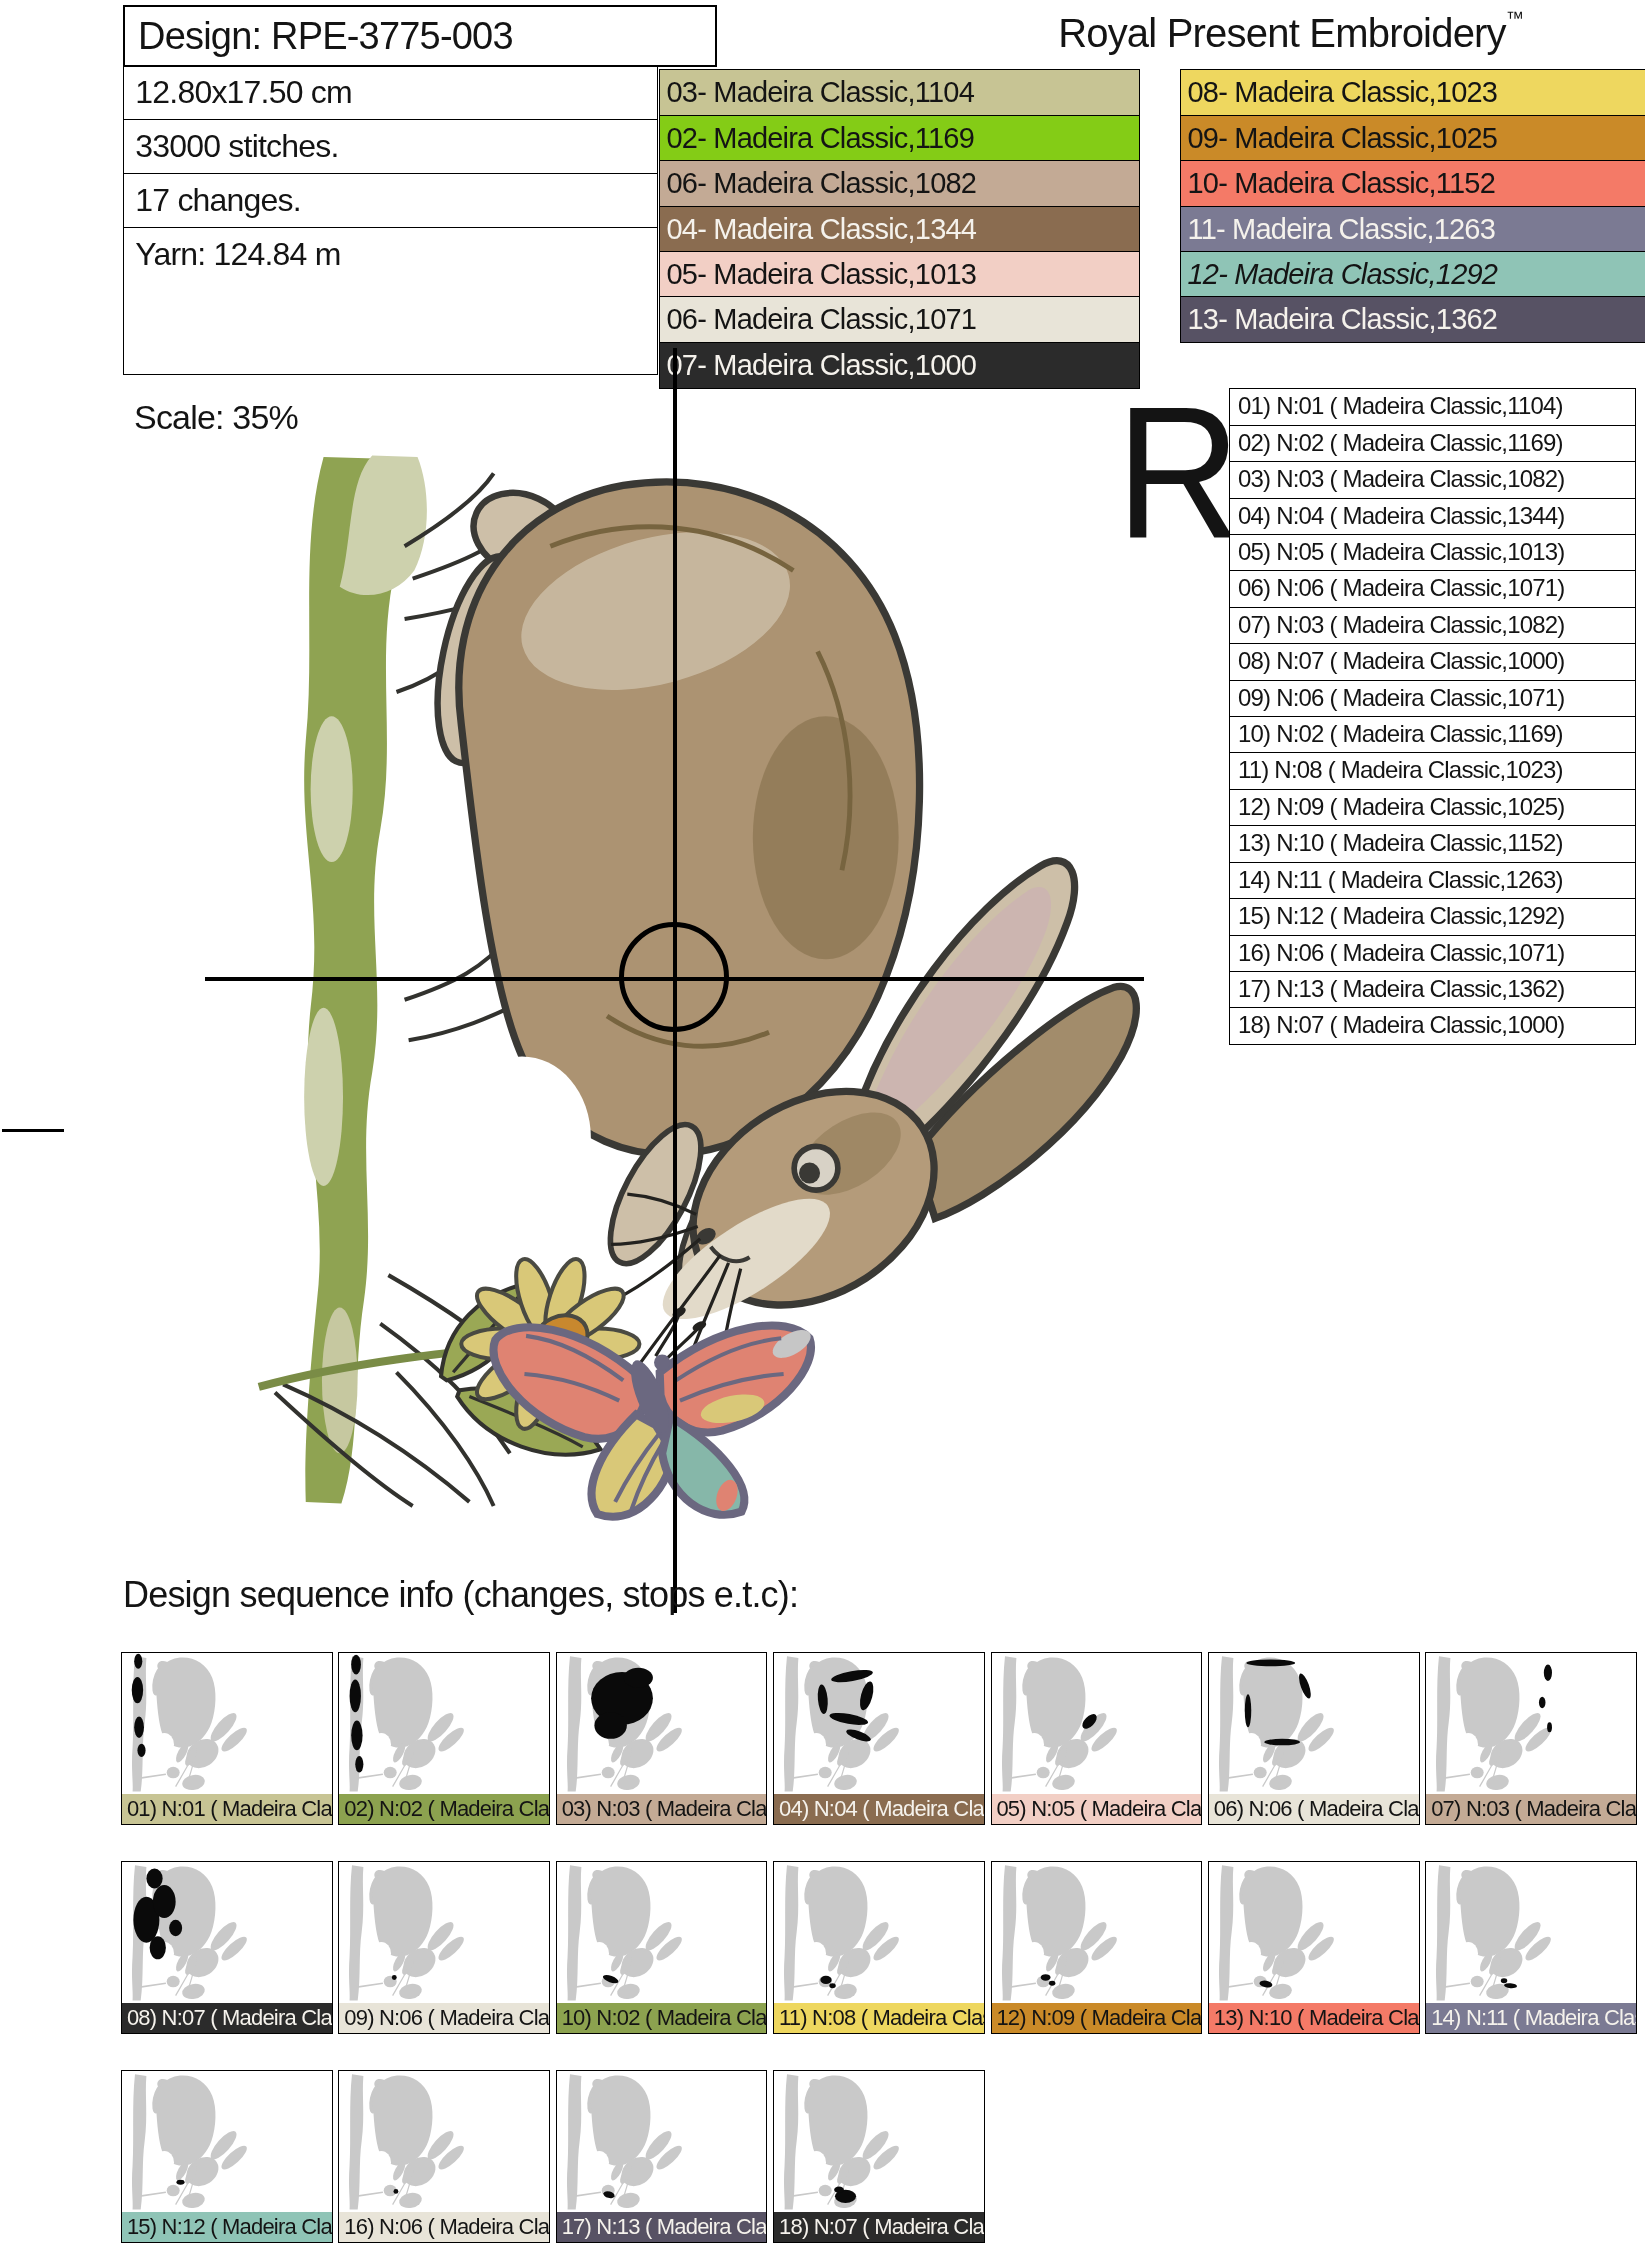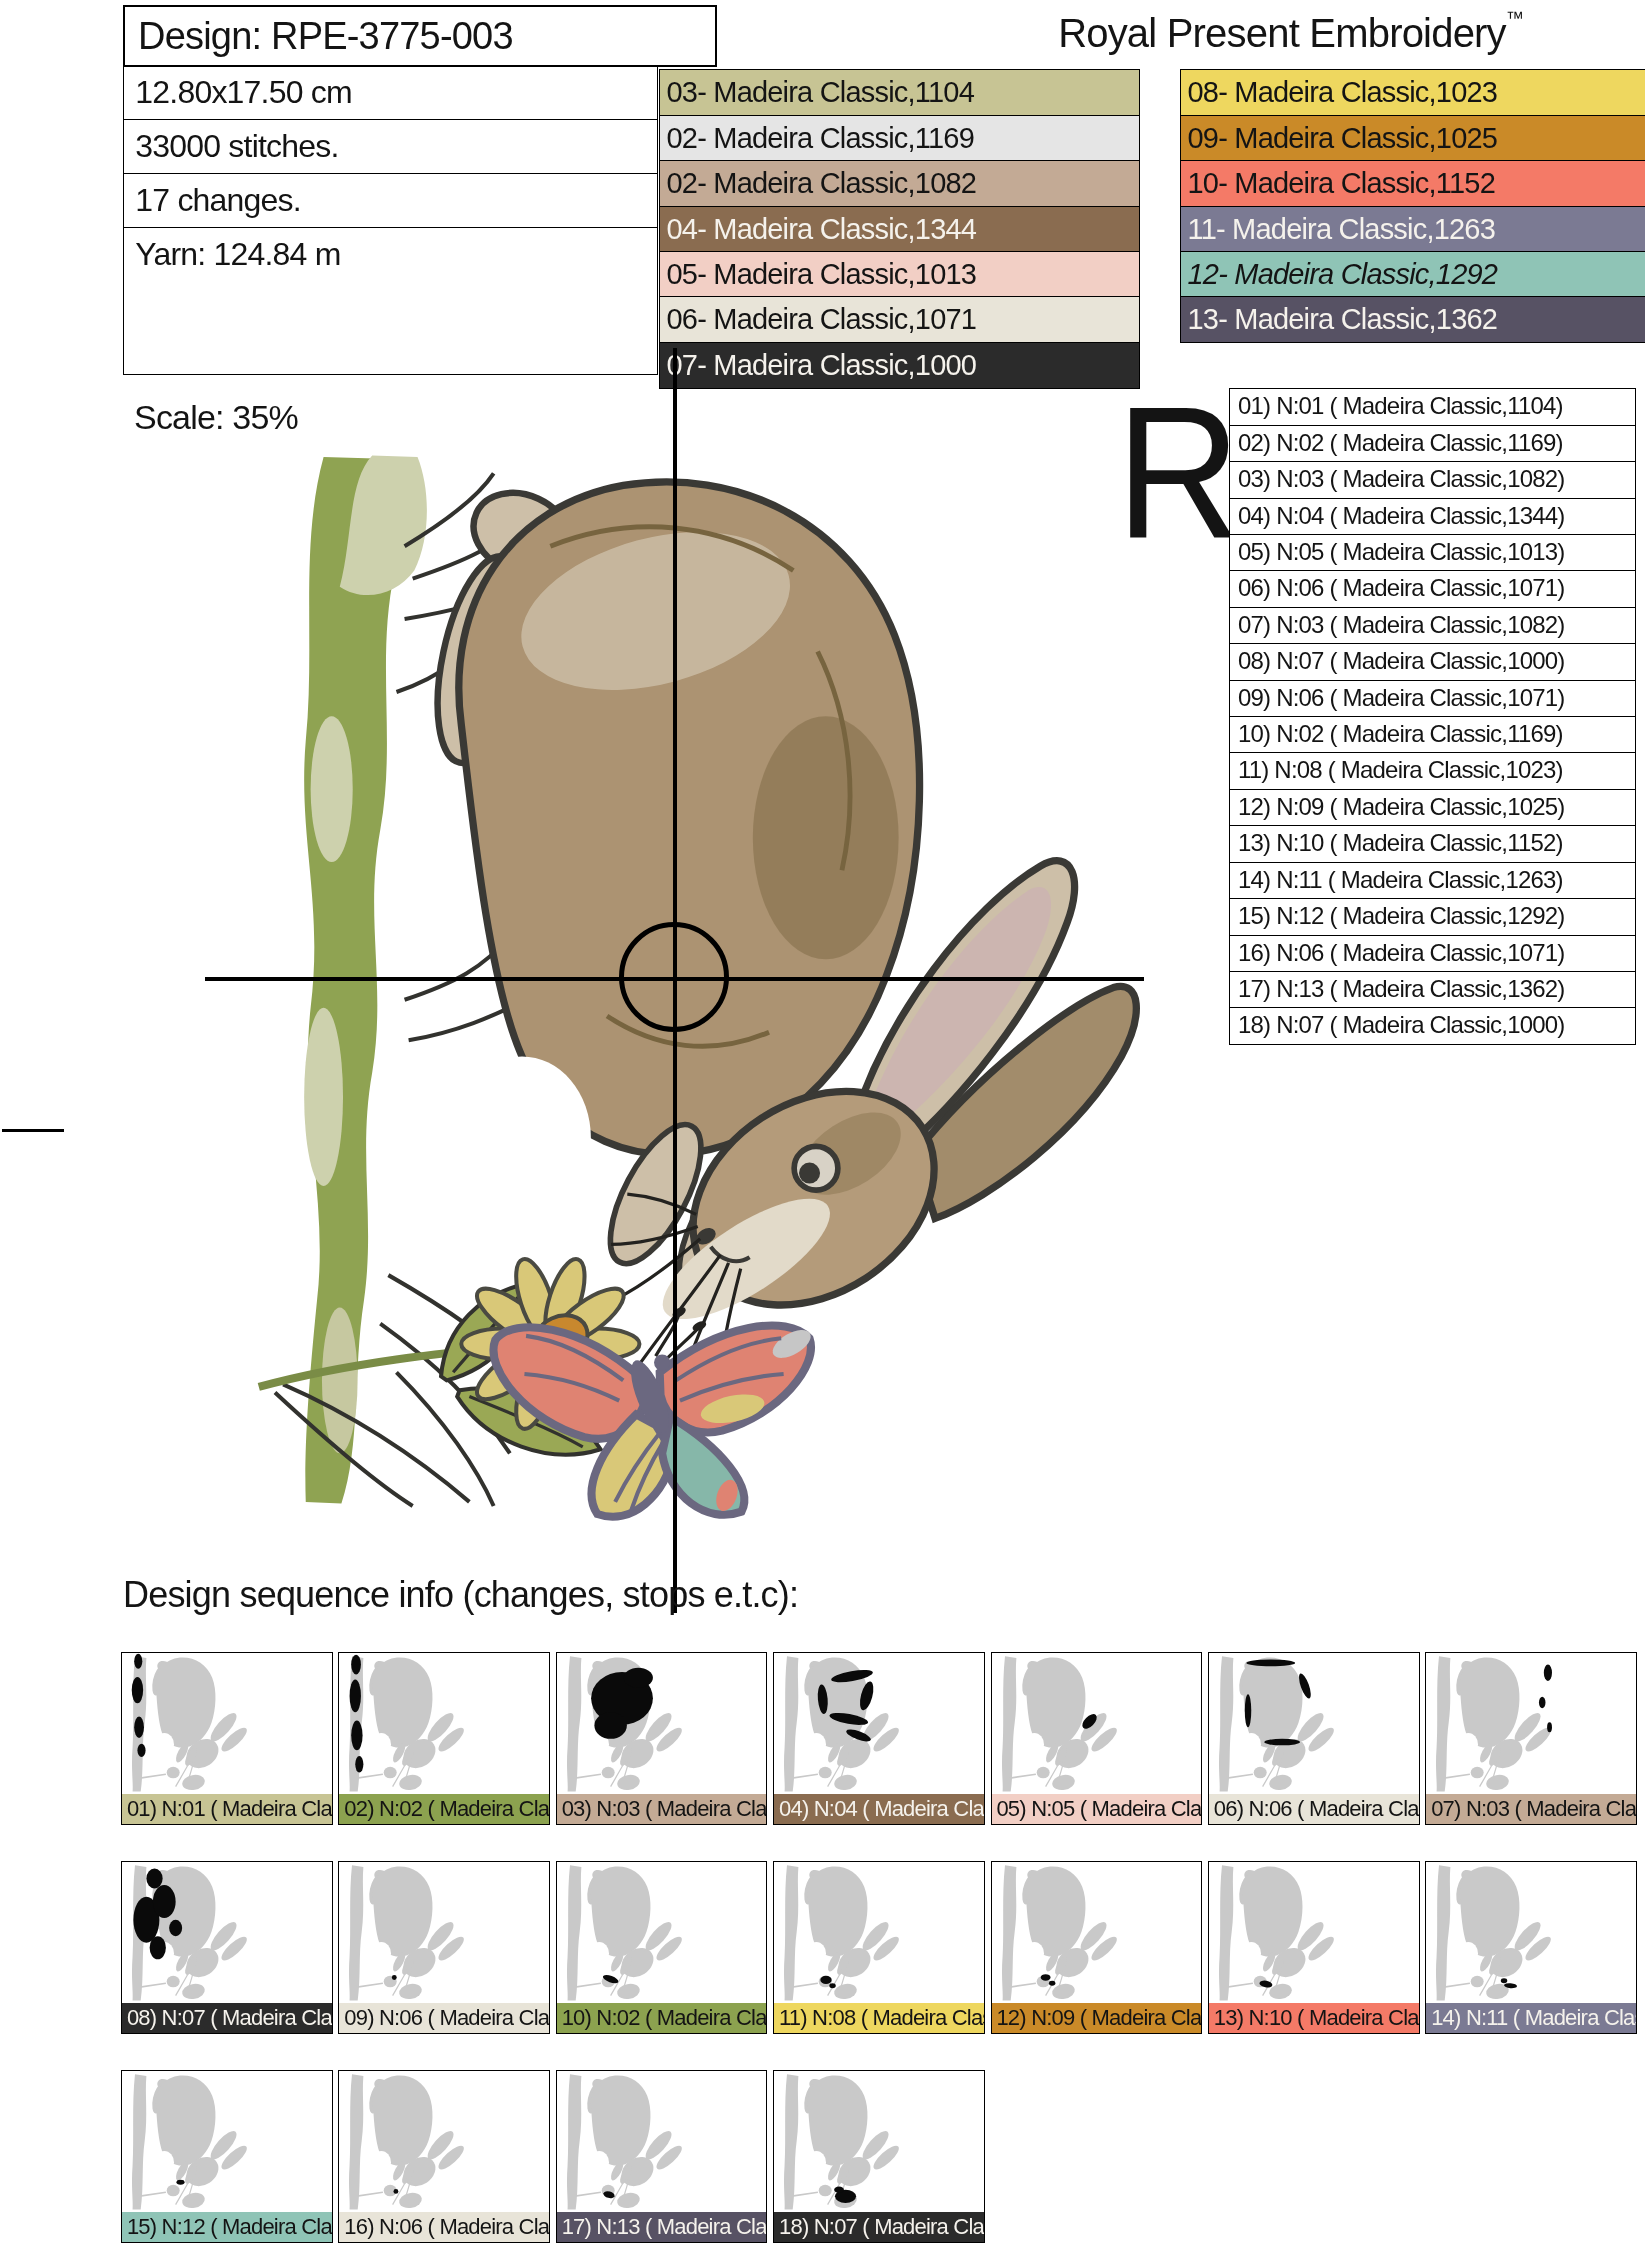--- a/index.html
+++ b/index.html
@@ -93,22 +93,22 @@
   <div class="abs" id="info-box">
     <div class="info-row u">12.80x17.50 cm</div>
     <div class="info-row u">33000 stitches.</div>
     <div class="info-row u">17 changes.</div>
     <div class="info-row">Yarn: 124.84 m</div>
   </div>
 
   <div class="abs legend-col" id="legend-col1">
 
   <div class="legend-row" style="background-color: rgb(199, 196, 148); color: rgb(20, 20, 20);">03- Madeira Classic,1104</div>
-      <div class="legend-row" style="background-color: #e5e5e5; color: rgb(20, 20, 20);">02- Madeira Classic,1169</div>
-      <div class="legend-row" style="background-color: rgb(195, 170, 149); color: rgb(20, 20, 20);">02- Madeira Classic,1082</div>
+      <div class="legend-row" style="background-color: #84cc16; color: rgb(20, 20, 20);">02- Madeira Classic,1169</div>
+      <div class="legend-row" style="background-color: rgb(195, 170, 149); color: rgb(20, 20, 20);">06- Madeira Classic,1082</div>
       <div class="legend-row" style="background-color: rgb(138, 108, 80); color: rgb(245, 242, 236);">04- Madeira Classic,1344</div>
       <div class="legend-row" style="background-color: rgb(242, 207, 197); color: rgb(20, 20, 20);">05- Madeira Classic,1013</div>
       <div class="legend-row" style="background-color: rgb(232, 228, 216); color: rgb(20, 20, 20);">06- Madeira Classic,1071</div>
       <div class="legend-row" style="background-color: rgb(43, 43, 43); color: rgb(245, 242, 236);">07- Madeira Classic,1000</div>
     </div>
   <div class="abs legend-col" id="legend-col2">
 
   <div class="legend-row" style="background-color: rgb(238, 215, 95); color: rgb(20, 20, 20);">08- Madeira Classic,1023</div>
       <div class="legend-row" style="background-color: rgb(202, 138, 40); color: rgb(20, 20, 20);">09- Madeira Classic,1025</div>
       <div class="legend-row" style="background-color: rgb(244, 122, 103); color: rgb(20, 20, 20);">10- Madeira Classic,1152</div>

